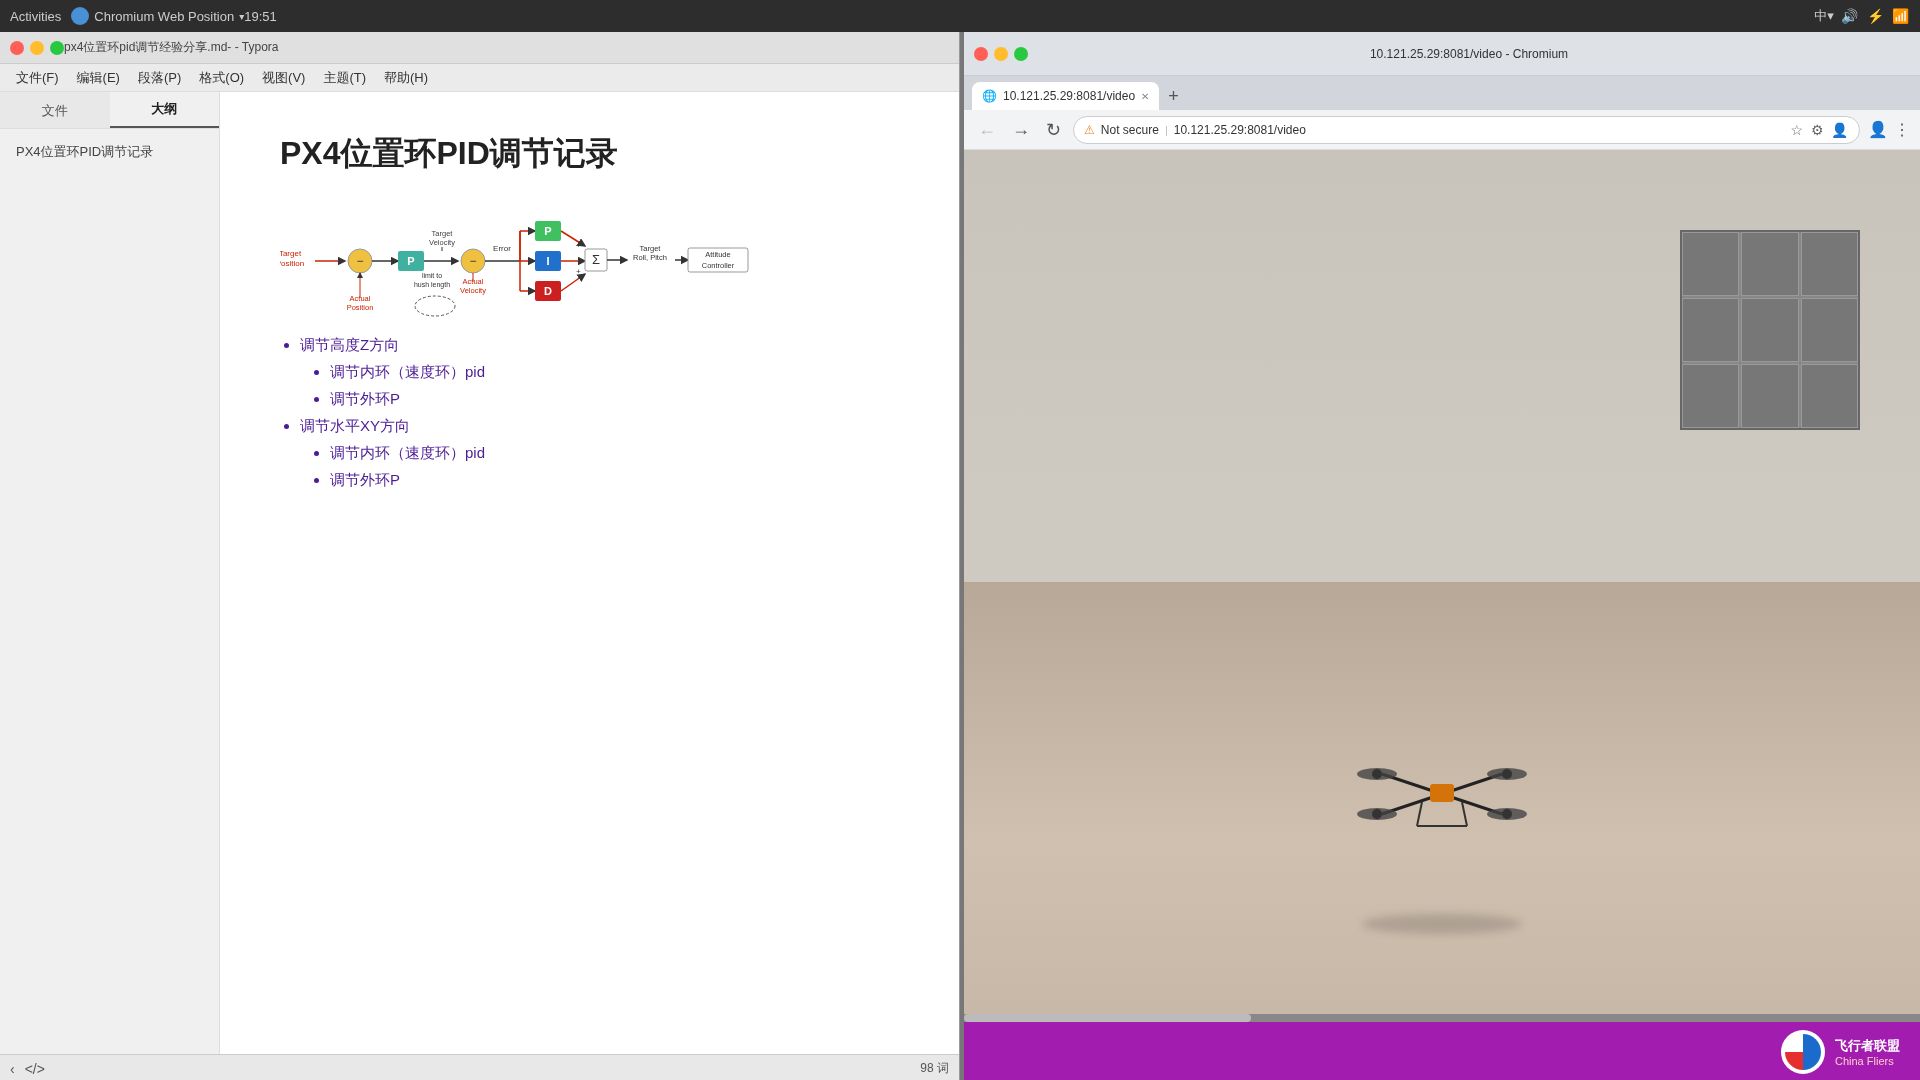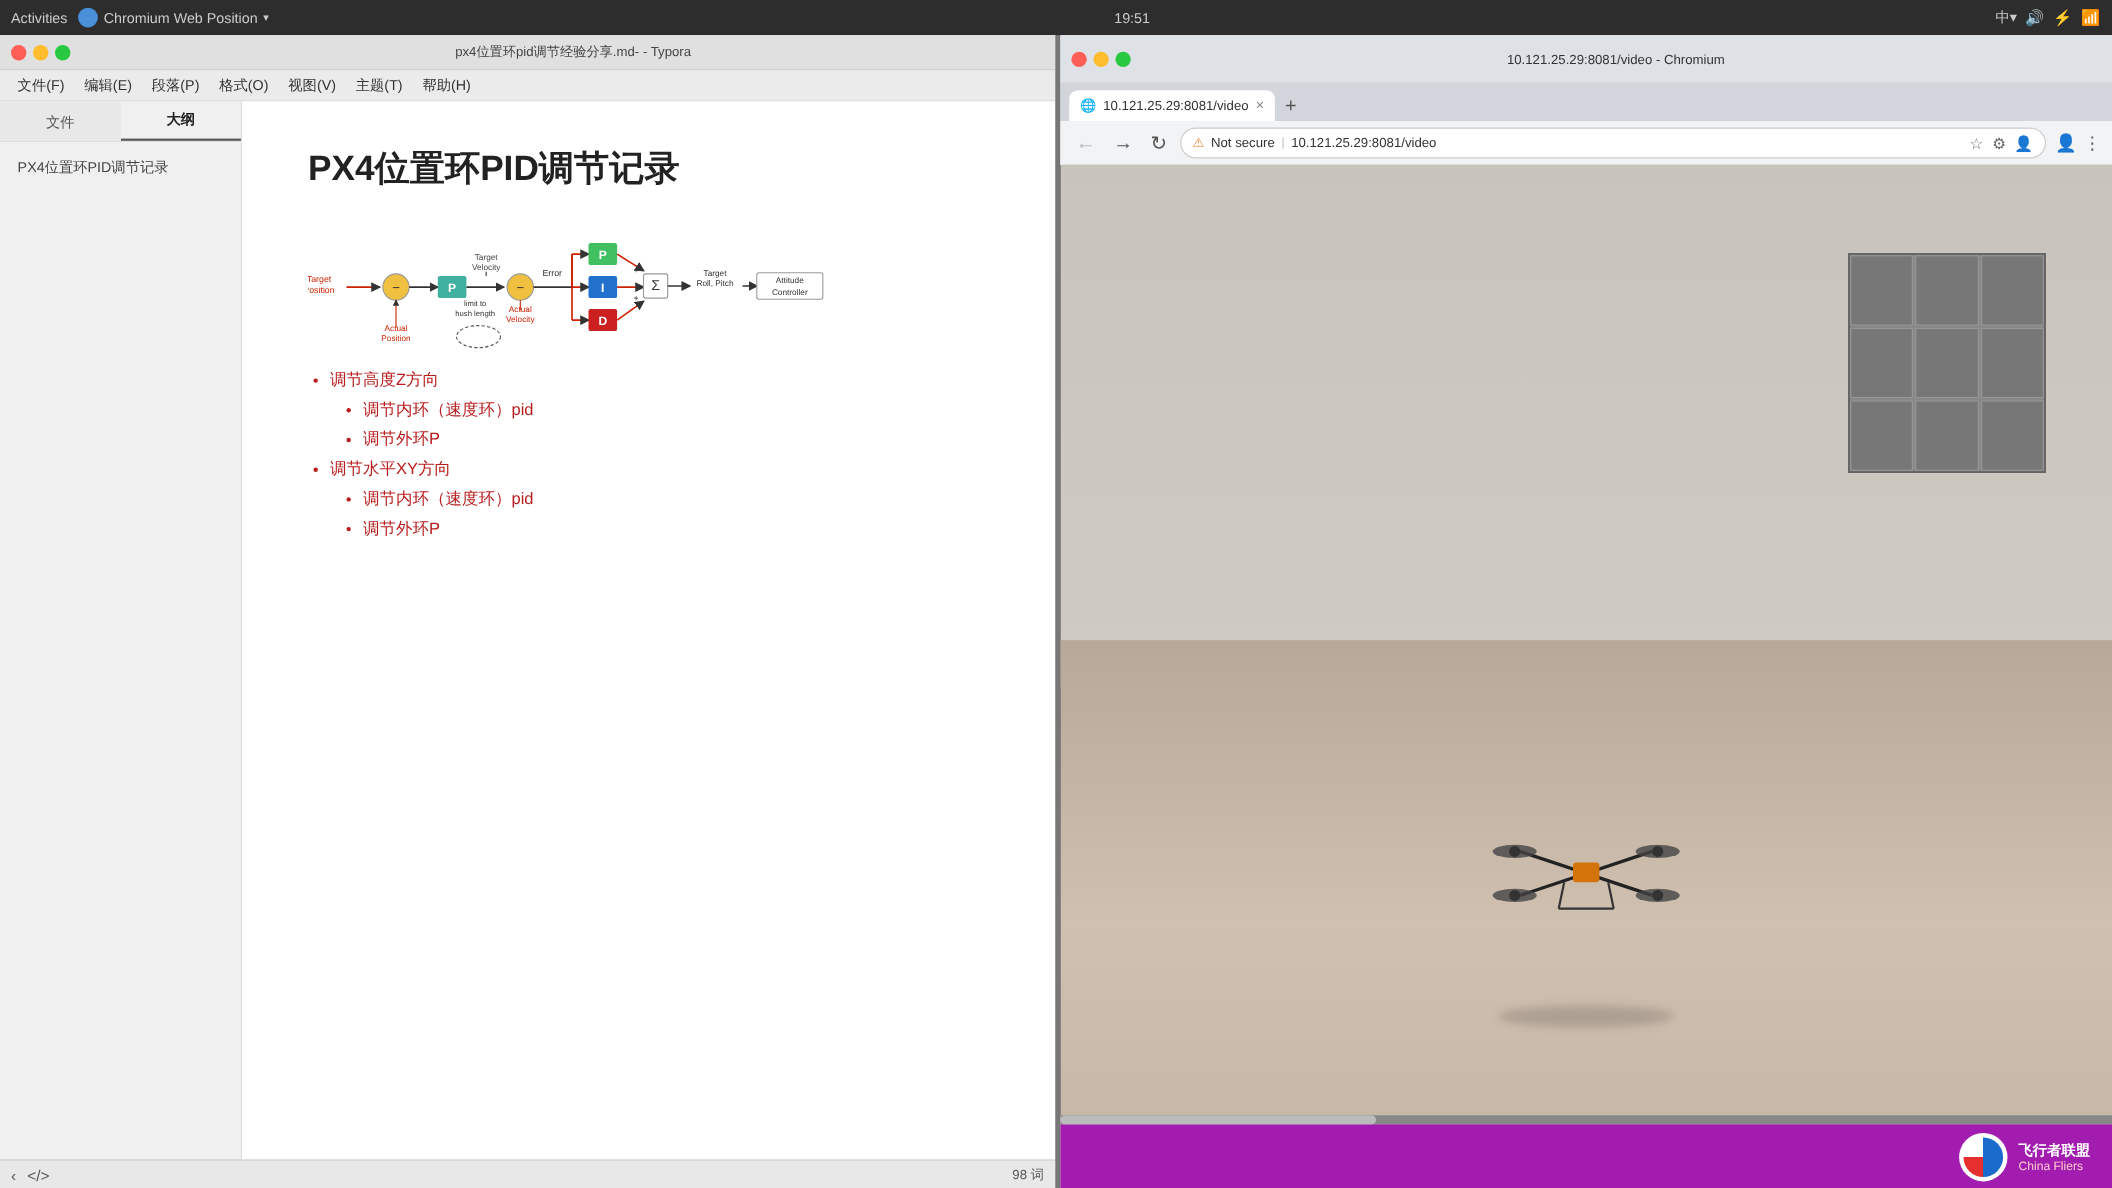--- a/index.html
+++ b/index.html
@@ -9,21 +9,21 @@
     .system-bar {
       height: 30px;
       background: #2d2d2d;
       display: flex;
       align-items: center;
       padding: 16px 10px;
       color: #ccc;
       font-size: 13px;
     }
     .system-bar-left { display: flex; align-items: center; gap: 10px; }
-    .system-bar-center { flex: 1; text-align: center; }
+    .system-bar-center { flex: 1; }
     .system-bar-right { display: flex; align-items: center; gap: 8px; }
     .activities-btn { color: #ccc; font-size: 13px; cursor: pointer; }
     .browser-name { display: flex; align-items: center; gap: 5px; cursor: pointer; }
     .browser-icon { width: 18px; height: 18px; background: #4a90d9; border-radius: 50%; display: inline-block; }
 
     
     .main-container { display: flex; height: 1050px; }
 
     
     .typora-window {
@@ -36,21 +36,21 @@
     }
     .typora-titlebar {
       height: 32px;
       background: #e0e0e0;
       display: flex;
       align-items: center;
       justify-content: space-between;
       padding: 0 10px;
       border-bottom: 1px solid #ccc;
     }
-    .typora-title { font-size: 12px; color: #444; flex: 1; text-align: center; padding-left: 29px; }
+    .typora-title { font-size: 12px; color: #444; flex: 1; text-align: left; }
     .window-controls { display: flex; gap: 6px; }
     .win-btn { width: 14px; height: 14px; border-radius: 50%; cursor: pointer; }
     .win-btn-close { background: #ff5f57; }
     .win-btn-min { background: #ffbd2e; }
     .win-btn-max { background: #28c940; }
 
     .typora-menubar {
       height: 28px;
       background: #ebebeb;
       display: flex;
@@ -99,21 +99,21 @@
       flex: 1;
       background: #fff;
       overflow-y: auto;
       padding: 40px 60px;
       position: relative;
     }
     .doc-title { font-size: 32px; font-weight: bold; color: #222; margin-bottom: 30px; }
 
     
     .bullet-list { margin-left: 20px; }
-    .bullet-list li { font-size: 15px; color: #b91c1c; margin-bottom: 8px; list-style: disc; }
+    .bullet-list li { font-size: 15px; color: #4c1d95; margin-bottom: 8px; list-style: disc; }
 
     
     .typora-bottombar {
       height: 28px;
       background: #e8e8e8;
       border-top: 1px solid #ccc;
       display: flex;
       align-items: center;
       justify-content: space-between;
       padding: 0 10px;

